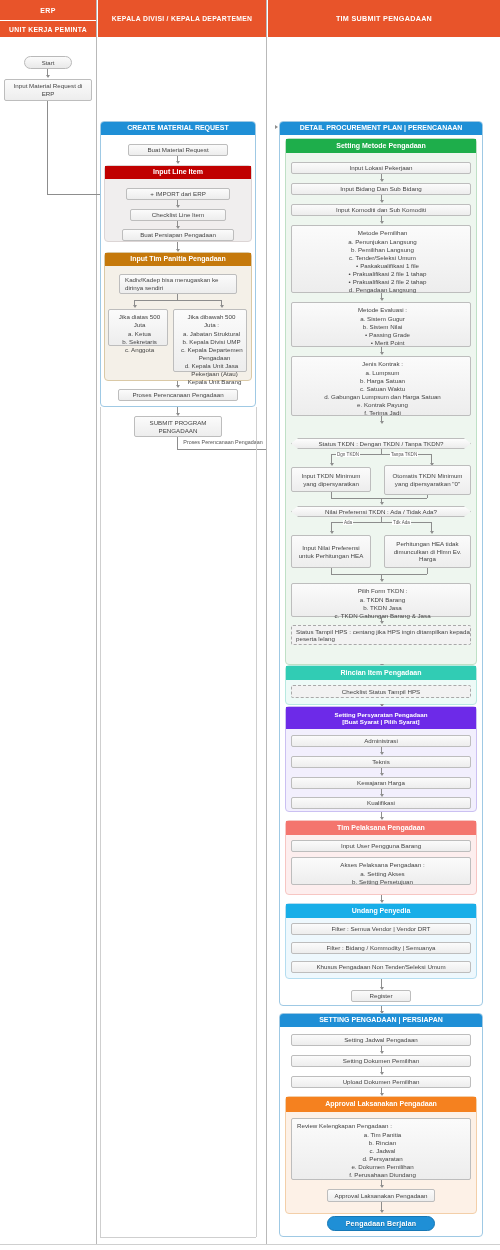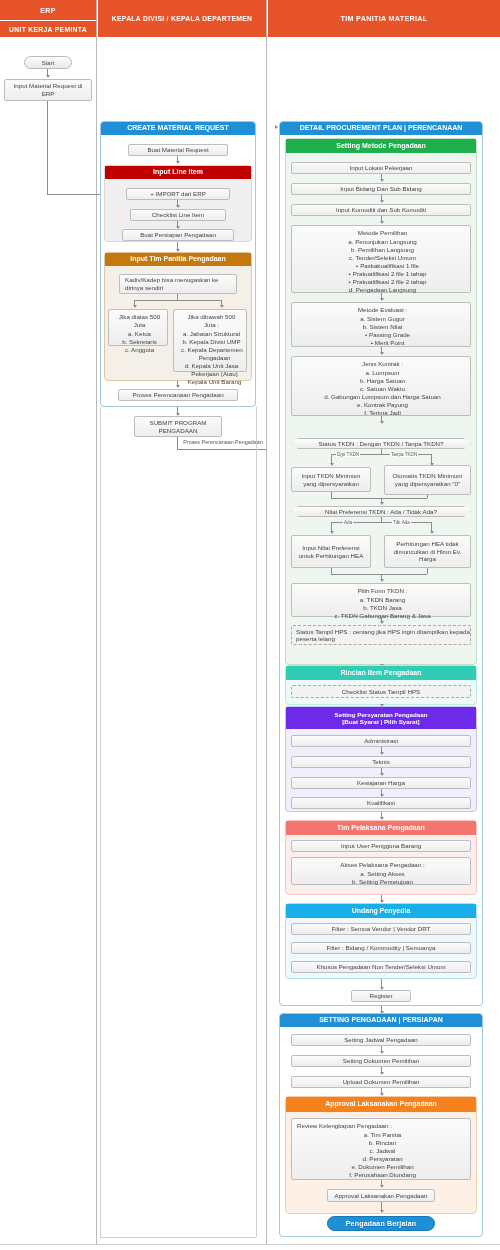--- a/index.html
+++ b/index.html
@@ -121,21 +121,21 @@
   <div style="position:absolute;left:0;top:20px;width:96px;height:1px;background:#fff;"></div>
   <div class="lane-head" style="left:0;top:21px;width:96px;height:16px;font-size:6.8px;">
     <span>UNIT KERJA PEMINTA</span>
   </div>
 
   <div class="lane-head" style="left:98px;top:0;width:168px;height:37px;font-size:6.8px;">
     <span>KEPALA DIVISI / KEPALA DEPARTEMEN</span>
   </div>
 
   <div class="lane-head" style="left:268px;top:0;width:232px;height:37px;font-size:7.2px;">
-    <span>TIM PANITIA MATERIAL</span>
+    <span>TIM SUBMIT PENGADAAN</span>
   </div>
 
   <div class="lane-divider" style="left:96px;top:0;height:1245px;"></div>
   <div class="lane-divider" style="left:266px;top:0;height:1245px;"></div>
   <div class="lnh ln" style="left:0;top:1244px;width:500px;background:#cfcfcf;"></div>
 
   <div class="pill" style="left:24px;top:56px;width:48px;height:13px;font-size:6px;">
     <span>Start</span>
   </div>
 

